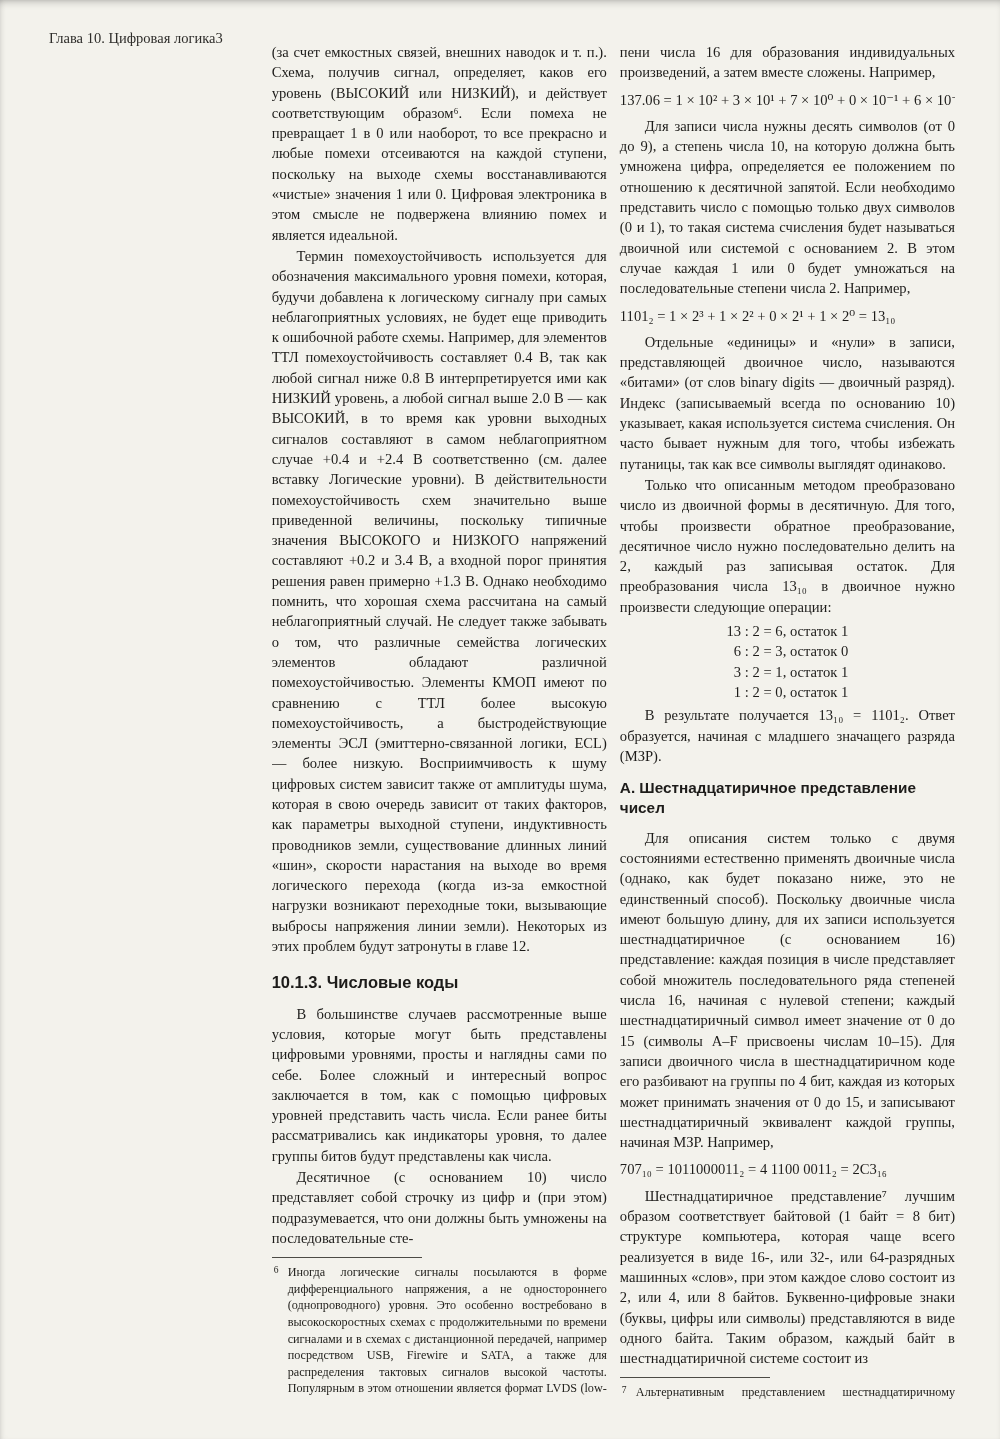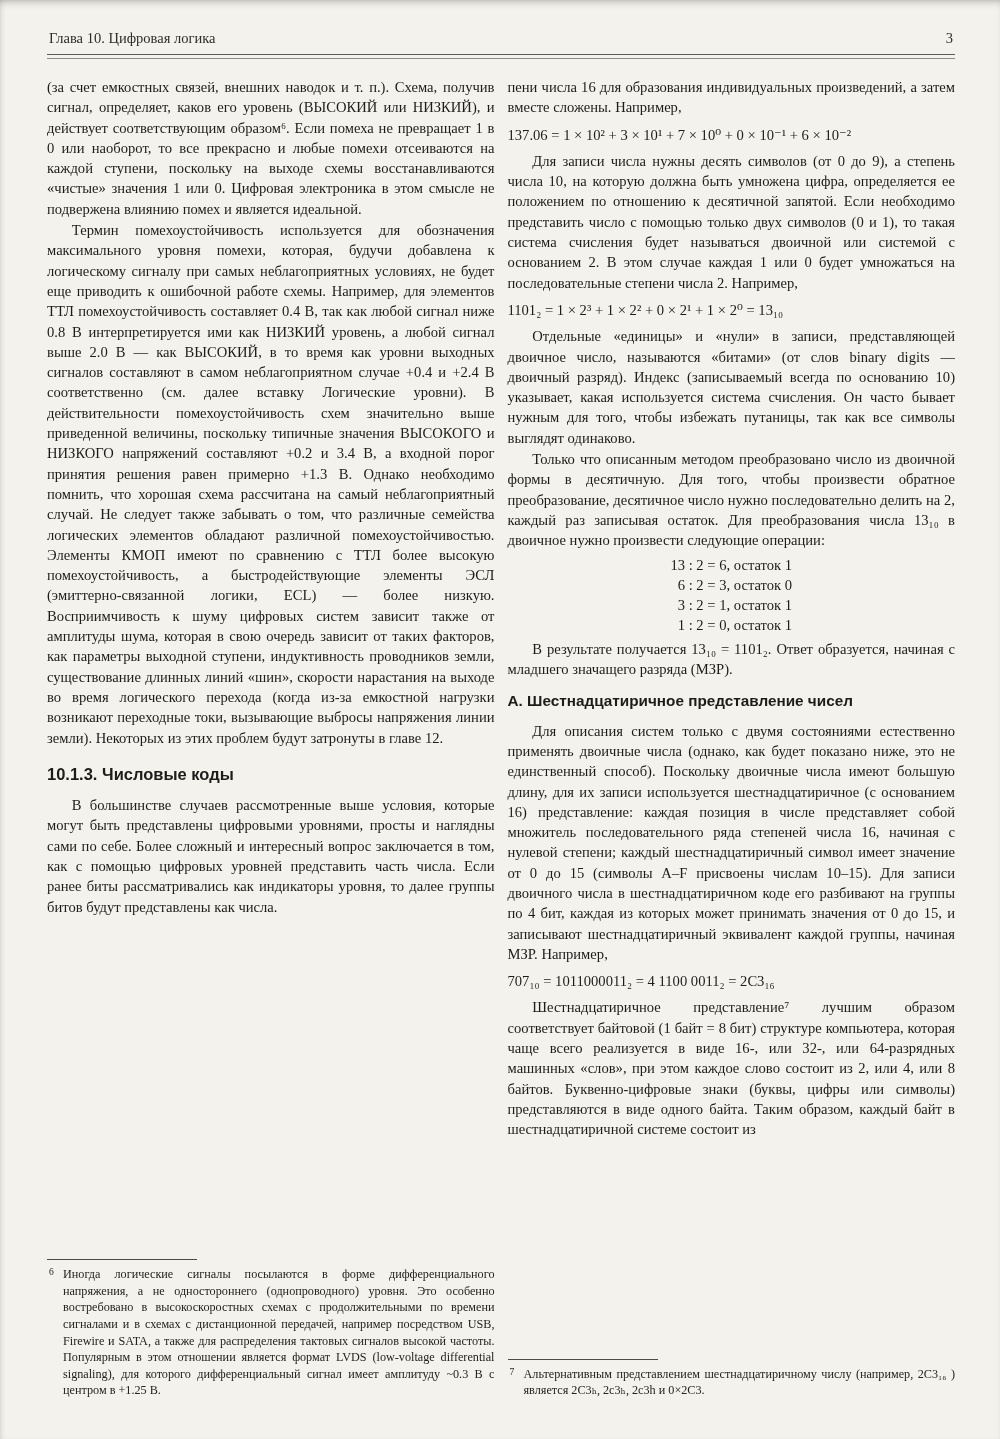--- a/index.html
+++ b/index.html
@@ -2,21 +2,21 @@
 <html lang="ru"><head>
 <meta charset="utf-8">
 <style>
   html,body { margin:0; padding:0; background:#8a8a85; }
   .page {
     width:1000px; height:1439px;
     margin:0 auto;
     background:#f3f2ec;
     box-sizing:border-box;
     padding:24px 45px 40px 47px;
-    display:flex; flex-direction:column;
+    display:flex; 
     position:relative;
     box-shadow: inset 0 6px 10px -6px rgba(0,0,0,.35), inset 4px 0 8px -6px rgba(0,0,0,.2);
     font-family:"Liberation Serif","DejaVu Serif",serif;
     color:#1d1c1a;
   }
   
   .page-header {
     display:flex; justify-content:space-between; align-items:baseline;
     font-size:14.5px; color:#2e2d2a; padding:6px 2px 7px 2px;
   }
@@ -24,20 +24,21 @@
     height:3px;
     border-top:1px solid #5d5c55;
     border-bottom:1px solid #8d8c83;
   }
   
   .columns {
     flex:1; min-height:0;
     display:flex; gap:13px;
     margin-top:18px;
     overflow:hidden;
+    margin-left:47px;
   }
   .column {
     flex:1; min-width:0;
     display:flex; flex-direction:column;
     font-size:14.6px; line-height:20.3px;
     text-align:justify;
   }
   .column p { margin:0 0 1px 0; text-indent:1.7em; }
   .column p.noindent { text-indent:0; }
   .section-heading {
@@ -90,20 +91,21 @@
   </div>
   <div class="header-rule"></div>
 
   <div class="columns">
 
     <div class="column">
       <p class="noindent">(за счет емкостных связей, внешних наводок и т. п.). Схема, получив сигнал, определяет, каков его уровень (ВЫСОКИЙ или НИЗКИЙ), и действует соответствующим образом⁶. Если помеха не превращает 1 в 0 или наоборот, то все прекрасно и любые помехи отсеиваются на каждой ступени, поскольку на выходе схемы восстанавливаются «чистые» значения 1 или 0. Цифровая электроника в этом смысле не подвержена влиянию помех и является идеальной.</p>
       <p>Термин помехоустойчивость используется для обозначения максимального уровня помехи, которая, будучи добавлена к логическому сигналу при самых неблагоприятных условиях, не будет еще приводить к ошибочной работе схемы. Например, для элементов ТТЛ помехоустойчивость составляет 0.4 В, так как любой сигнал ниже 0.8 В интерпретируется ими как НИЗКИЙ уровень, а любой сигнал выше 2.0 В — как ВЫСОКИЙ, в то время как уровни выходных сигналов составляют в самом неблагоприятном случае +0.4 и +2.4 В соответственно (см. далее вставку Логические уровни). В действительности помехоустойчивость схем значительно выше приведенной величины, поскольку типичные значения ВЫСОКОГО и НИЗКОГО напряжений составляют +0.2 и 3.4 В, а входной порог принятия решения равен примерно +1.3 В. Однако необходимо помнить, что хорошая схема рассчитана на самый неблагоприятный случай. Не следует также забывать о том, что различные семейства логических элементов обладают различной помехоустойчивостью. Элементы КМОП имеют по сравнению с ТТЛ более высокую помехоустойчивость, а быстродействующие элементы ЭСЛ (эмиттерно-связанной логики, ECL) — более низкую. Восприимчивость к шуму цифровых систем зависит также от амплитуды шума, которая в свою очередь зависит от таких факторов, как параметры выходной ступени, индуктивность проводников земли, существование длинных линий «шин», скорости нарастания на выходе во время логического перехода (когда из-за емкостной нагрузки возникают переходные токи, вызывающие выбросы напряжения линии земли). Некоторых из этих проблем будут затронуты в главе 12.</p>
       <div class="section-heading">10.1.3. Числовые коды</div>
       <p>В большинстве случаев рассмотренные выше условия, которые могут быть представлены цифровыми уровнями, просты и наглядны сами по себе. Более сложный и интересный вопрос заключается в том, как с помощью цифровых уровней представить часть числа. Если ранее биты рассматривались как индикаторы уровня, то далее группы битов будут представлены как числа.</p>
+      <p>Десятичное (с основанием 10) число представляет собой строчку из цифр и (при этом) подразумевается, что они должны быть умножены на последовательные сте-</p>
 
       <div class="footnote">
         <div class="footnote-rule"></div>
         <div class="footnote-body">
           <span class="footnote-marker">6</span>
           <span>Иногда логические сигналы посылаются в форме дифференциального напряжения, а не одностороннего (однопроводного) уровня. Это особенно востребовано в высокоскоростных схемах с продолжительными по времени сигналами и в схемах с дистанционной передачей, например посредством USB, Firewire и SATA, а также для распределения тактовых сигналов высокой частоты. Популярным в этом отношении является формат LVDS (low-voltage differential signaling), для которого дифференциальный сигнал имеет амплитуду ~0.3 В с центром в +1.25 В.</span>
         </div>
       </div>
     </div>
 

